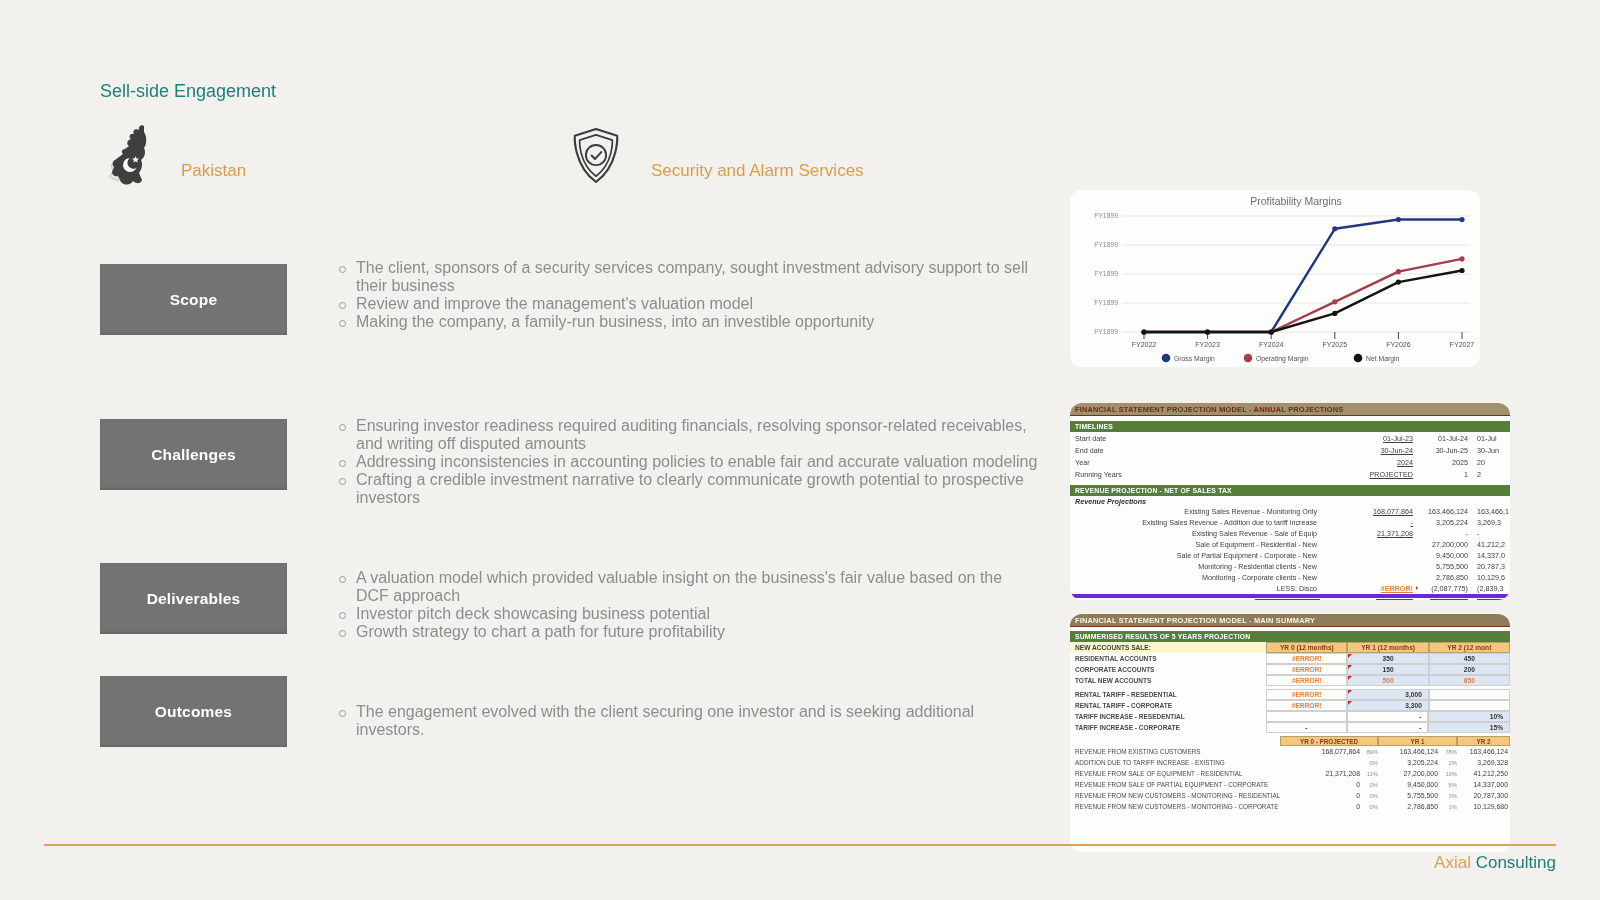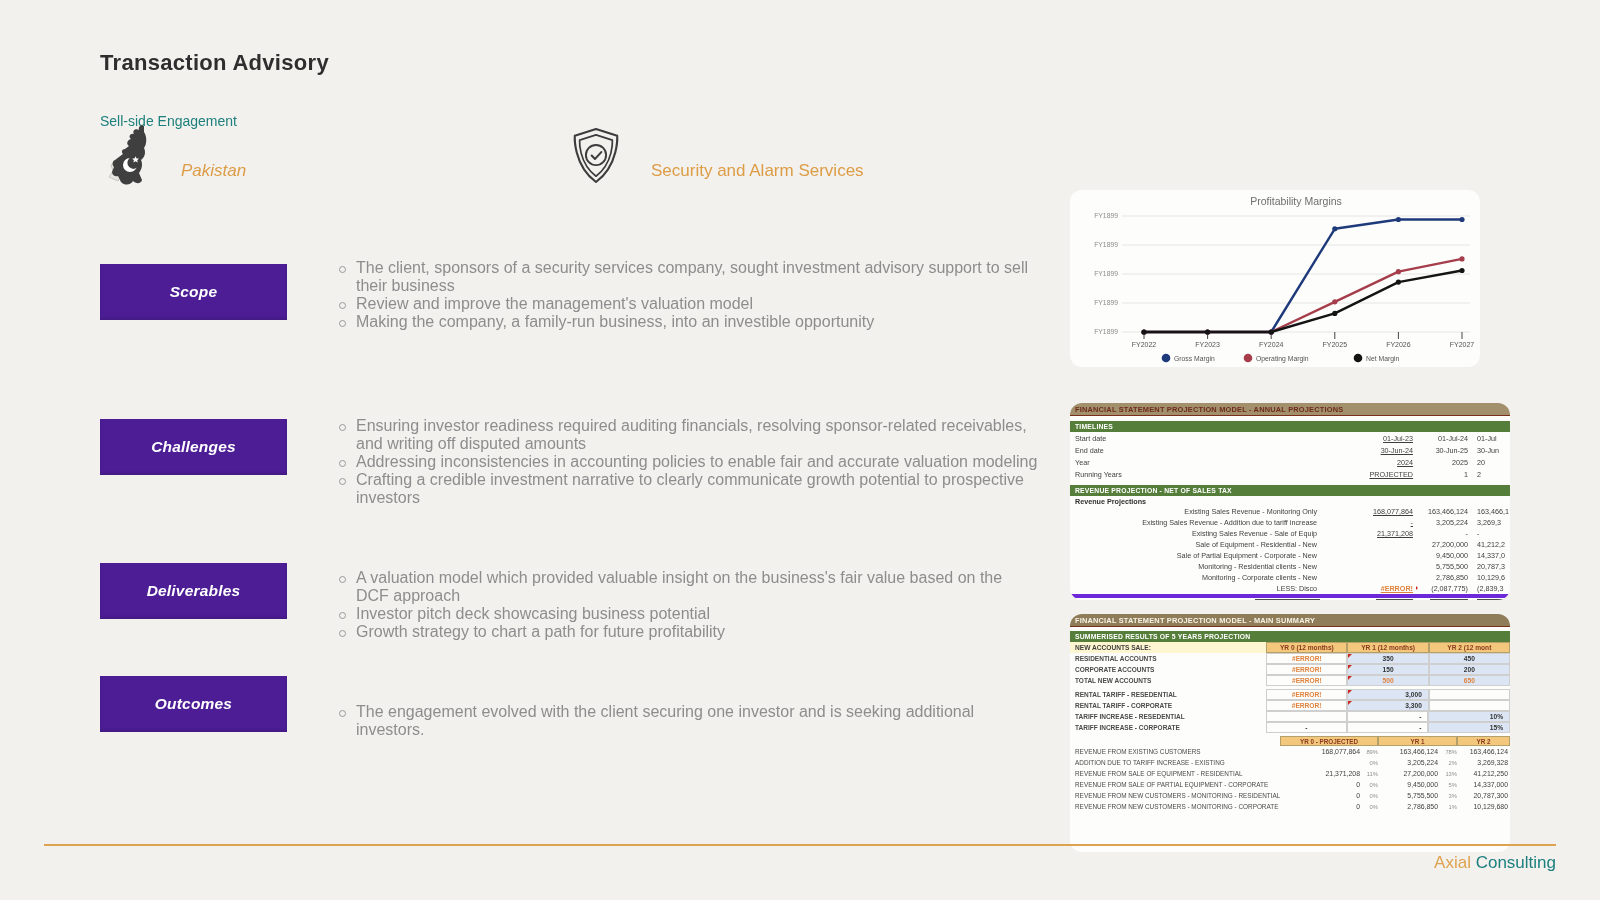--- a/index.html
+++ b/index.html
@@ -1,30 +1,30 @@
 <!DOCTYPE html>
 <html><head>
 <meta charset="utf-8">
 <style>
   html,body{margin:0;padding:0;}
   body{width:1600px;height:900px;background:#f2f1ee;font-family:"Liberation Sans",sans-serif;overflow:hidden;}
   #slide{position:relative;width:1600px;height:900px;}
 
   .page-title{position:absolute;left:100px;top:50px;font-size:22px;font-weight:bold;color:#2e2e2e;letter-spacing:.3px;}
-  .page-subtitle{position:absolute;left:100px;top:81px;font-size:14px;color:#1d807c;margin-top:32px;}
+  .page-subtitle{position:absolute;left:100px;top:81px;font-size:18px;color:#1d807c;}
 
   .meta-label{position:absolute;top:161px;font-size:17px;color:#dd9c45;}
-  #country-label{left:181px;font-style:italic;}
+  #country-label{left:181px;}
   #industry-label{left:651px;}
   #pakistan-icon{position:absolute;left:104px;top:124px;}
   #shield-icon{position:absolute;left:570px;top:126px;}
 
-  .section-btn{position:absolute;left:100px;width:187px;height:56px;background:#4c1d95;
+  .section-btn{position:absolute;left:100px;width:187px;height:71px;background:#737373;
     display:flex;align-items:center;justify-content:center;color:#fff;font-weight:bold;
-    font-size:15.5px;letter-spacing:.2px;box-shadow:inset 0 -2px 3px rgba(0,0,0,.12);font-style:italic;}
+    font-size:15.5px;letter-spacing:.2px;box-shadow:inset 0 -2px 3px rgba(0,0,0,.12);}
   #btn-0{top:264px}#btn-1{top:419px}#btn-2{top:563px}#btn-3{top:676px}
 
   ul.bullets{position:absolute;left:356px;width:682px;margin:0;padding:0;list-style:none;
     font-size:16px;line-height:18px;color:#8d8d8d;}
   #list-0{top:259px}#list-1{top:417px}#list-2{top:569px}#list-3{top:703px}
   ul.bullets li{position:relative;}
   ul.bullets li::before{content:"";position:absolute;left:-17px;top:7px;width:5px;height:5px;
     border:1.3px solid #9a9a9a;border-radius:50%;}
 
   .card{position:absolute;background:#fdfdfc;overflow:hidden;border-radius:12px;}
@@ -42,21 +42,21 @@
   .gap{height:5px}.gap2{height:3px}
 
   
   .r1{display:flex;height:12px;align-items:center;font-size:7.2px;color:#3e3e3e;}
   .r1 .lab{width:255px;padding-left:5px;box-sizing:border-box;}
   .r1.rev{height:11px;justify-content:center;}
   .r1.rev .lab{text-align:right;padding-right:8px;}
   .r1 .v{width:88px;text-align:right;position:relative;text-decoration:underline;}
   .r1 .v2{width:55px;text-align:right;}
   .r1 .v3{flex:1;padding-left:9px;white-space:nowrap;}
-  .sub{font-weight:bold;font-size:7.2px;color:#2f2f2f;padding-left:5px;height:10px;display:flex;align-items:center;}
+  .sub{font-weight:bold;font-size:7.2px;color:#2f2f2f;padding-left:5px;height:10px;display:flex;align-items:center;font-style:italic;}
   .r1.less{border-bottom:4px solid #6d28d9;}
   .err{color:#e0823c;font-weight:bold;}
   .r1 .err::after{content:"";position:absolute;right:-7px;top:2px;border:2.5px solid transparent;border-left-color:#cc2a1e;}
   .sliver{position:relative;height:5px;}
   .sliver b{position:absolute;top:1px;height:3px;background:#4d4d4d;}
 
   
   .r2h,.r2{display:flex;height:11px;font-size:6.6px;align-items:stretch;}
   .ylab{width:210px;background:#fdf6d0;color:#3e3e3e;display:flex;align-items:center;
     padding-left:5px;font-weight:bold;box-sizing:border-box;}
@@ -87,21 +87,20 @@
   .footer-line{position:absolute;left:44px;right:44px;top:844px;height:0;border-top:2.5px solid #dfa24f;}
   .brand{position:absolute;right:44px;top:853px;font-size:17px;}
   .brand .b1{color:#dfa24f;}
   .brand .b2{color:#1c7f7e;text-align:right;}
 </style>
 </head>
 <body>
 
 <div id="slide">
 
-  <div class="page-title">Transaction Advisory</div>
   <div class="page-subtitle">Sell-side Engagement</div>
 
   <svg id="pakistan-icon" width="64" height="66" viewBox="0 0 64 66">
     <path fill="#e7e5e0" stroke="#c9c6c0" stroke-width="1" d="M7 41 l9 -6 3 10 -5 12 -9 -4 4 -6z"></path>
     <path fill="#3f3f3f" d="M40 2 c-3 -2 -6 1 -5 4 c-4 -2 -7 1 -5 4 c-4 -1 -6 3 -3 5 c-4 1 -5 5 -2 7 l-4 3 c-3 0 -4 3 -2 5 l-8 6 c-3 1 -3 5 -1 7 l-2 5 c0 3 3 5 6 4 l3 6 c4 4 10 3 12 -1 c3 3 8 3 9 -1 l-3 -7 c3 -4 4 -9 2 -13 c4 -3 5 -8 3 -12 c3 -4 3 -12 0 -16z"></path>
     <circle cx="26" cy="41" r="7" fill="#ffffff"></circle>
     <circle cx="29.5" cy="38.8" r="6.1" fill="#3f3f3f"></circle>
     <path fill="#ffffff" d="M31.5 32.2 l1.1 2.2 2.4 .2 -1.8 1.6 .6 2.3 -2.3 -1.3 -2.1 1.3 .5 -2.3 -1.7 -1.6 2.3 -.2z"></path>
   </svg>
   <div class="meta-label" id="country-label">Pakistan</div>

